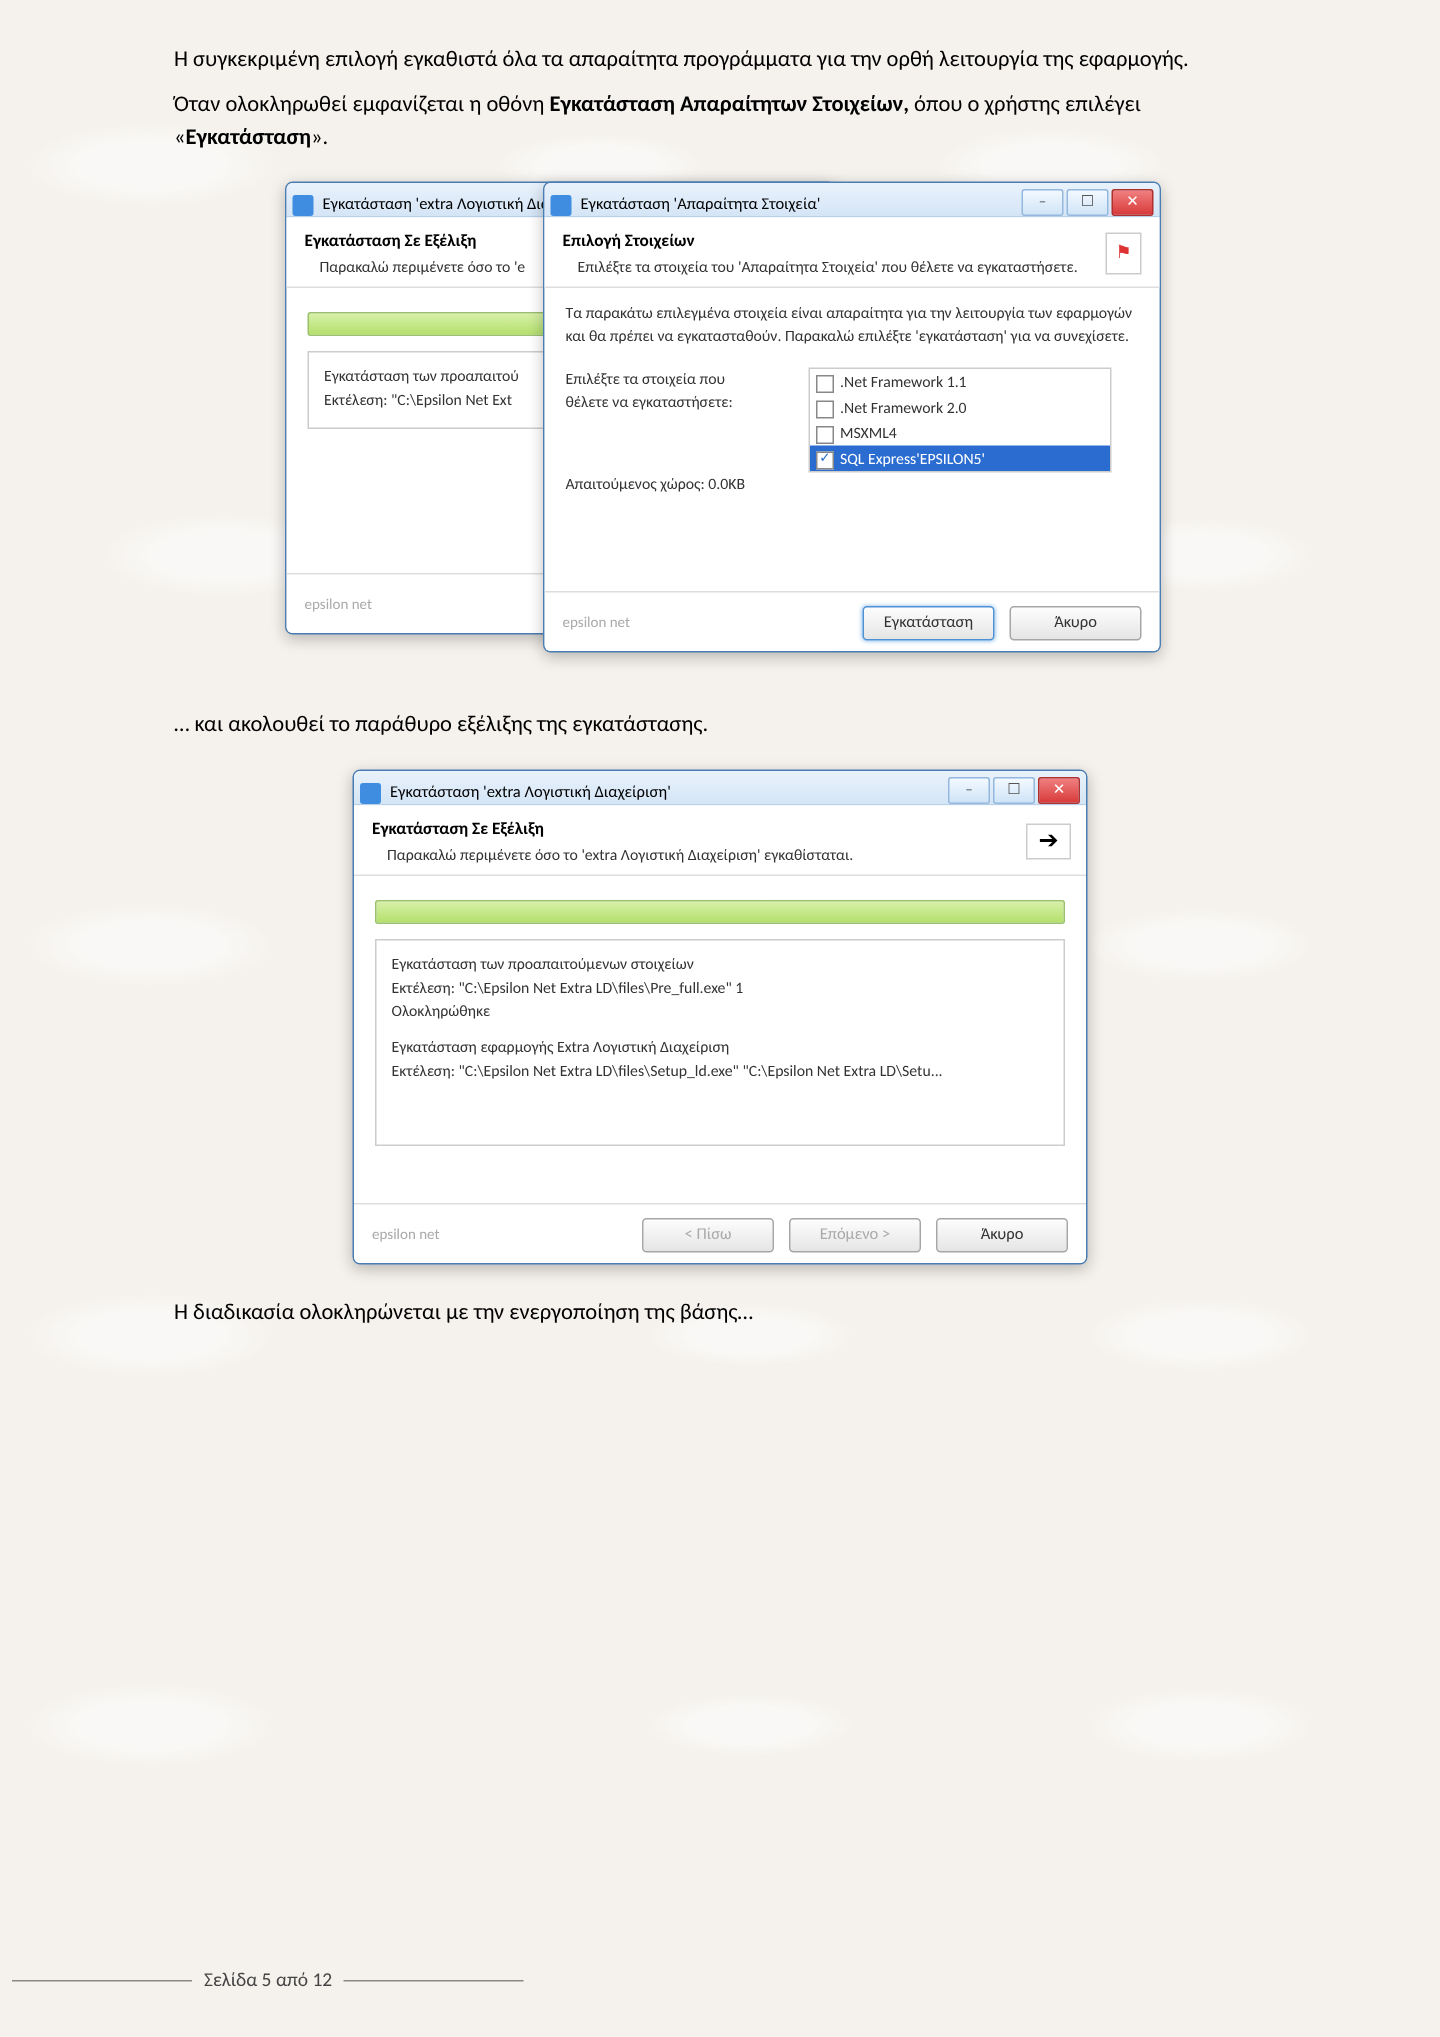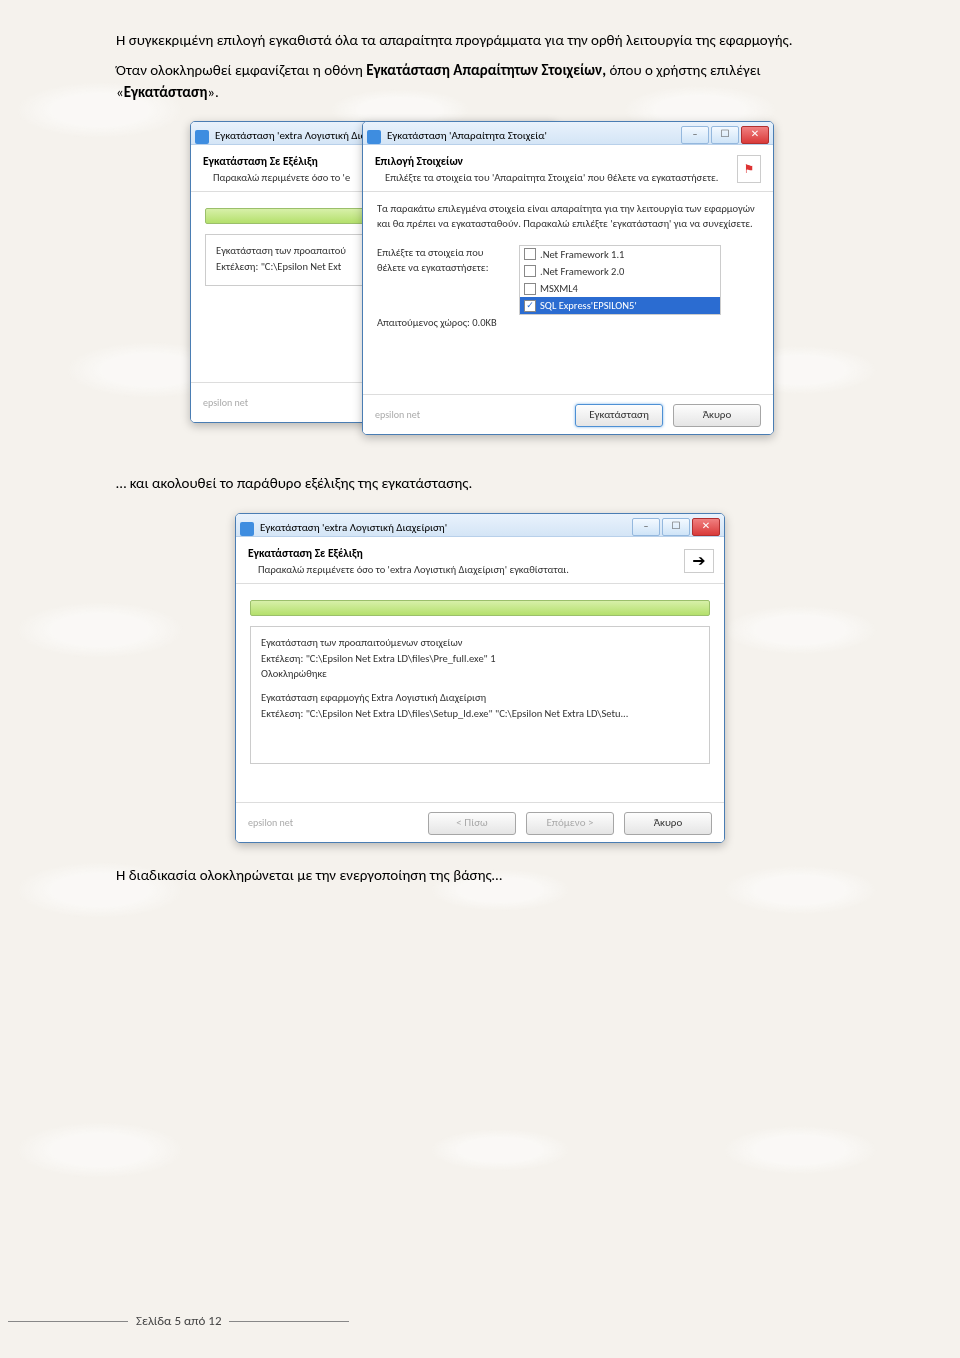--- a/index.html
+++ b/index.html
@@ -43,21 +43,21 @@
 .body{font-size:10.5px;color:#333;padding:10px 14px}
 .progress{height:14px;border:1px solid #9bbf6b;background:linear-gradient(#d7f0a9,#b4e06c);border-radius:2px;margin:6px 0 10px}
 .box{border:1px solid #ccc;padding:8px 10px 10px;margin-bottom:8px;font-size:10.5px;line-height:1.5}
 .fbar{position:absolute;left:0;right:0;bottom:0;height:40px;border-top:1px solid #ddd;display:flex;align-items:center;padding:0 12px;gap:10px}
 .brand{font-size:10px;color:#aaa}
 .fspace{flex:1}
 .btn{min-width:70px;height:21px;font-size:11px;border:1px solid #a6a6a6;border-radius:3px;background:linear-gradient(#fdfdfd,#e5e5e5);text-align:center;line-height:19px;padding:0 8px;color:#333}
 .btn.disabled{color:#aaa}
 .btn.primary{border-color:#4d90d4;box-shadow:0 0 3px #7fb6ea}
 .listbox{border:1px solid #ccc;background:#fff;width:200px;font-size:10.5px}
-.litem{display:flex;align-items:center;padding:1px 4px;gap:4px}
+.litem{display:flex;align-items:flex-end;padding:1px 4px;gap:4px}
 .litem.sel{background:#2b6cd1;color:#fff}
 .cb{width:10px;height:10px;border:1px solid #888;background:#fff;display:inline-block}
 .cb.ck::after{content:"✓";font-size:9px;line-height:8px;color:#2b6cd1;display:block;text-align:center}
 .pagef{position:absolute;bottom:30px;left:0;right:0;text-align:left;font-size:13px;color:#444}
 .pagef .line{display:inline-block;width:120px;border-top:1px solid #888;vertical-align:middle;margin:0 8px}
 .flagico{position:absolute;right:12px;top:10px;width:22px;height:26px;border:1px solid #ccc;background:#fff;display:flex;align-items:center;justify-content:center;color:#d33;font-size:12px}
 </style>
 </head>
 <body>
 <div class="clouds"></div>
@@ -109,21 +109,21 @@
         </span>
       </div>
       <div class="inner">
         <div class="header">
           <div class="h1">Επιλογή Στοιχείων</div>
           <div class="h2">Επιλέξτε τα στοιχεία του 'Απαραίτητα Στοιχεία' που θέλετε να εγκαταστήσετε.</div>
           <div class="flagico">⚑</div>
         </div>
         <div class="body" style="height:190px">
           <div style="margin-bottom:13px;line-height:1.4">Τα παρακάτω επιλεγμένα στοιχεία είναι απαραίτητα για την λειτουργία των εφαρμογών και θα πρέπει να εγκατασταθούν. Παρακαλώ επιλέξτε 'εγκατάσταση' για να συνεχίσετε.</div>
-          <div style="display:flex;gap:12px">
+          <div style="display:flex;gap:32px">
             <div style="width:130px">Επιλέξτε τα στοιχεία που θέλετε να εγκαταστήσετε:</div>
             <div class="listbox">
               <div class="litem">
                   <span class="cb"></span>
                   <span>.Net Framework 1.1</span>
                 </div>
               <div class="litem">
                   <span class="cb"></span>
                   <span>.Net Framework 2.0</span>
                 </div>

